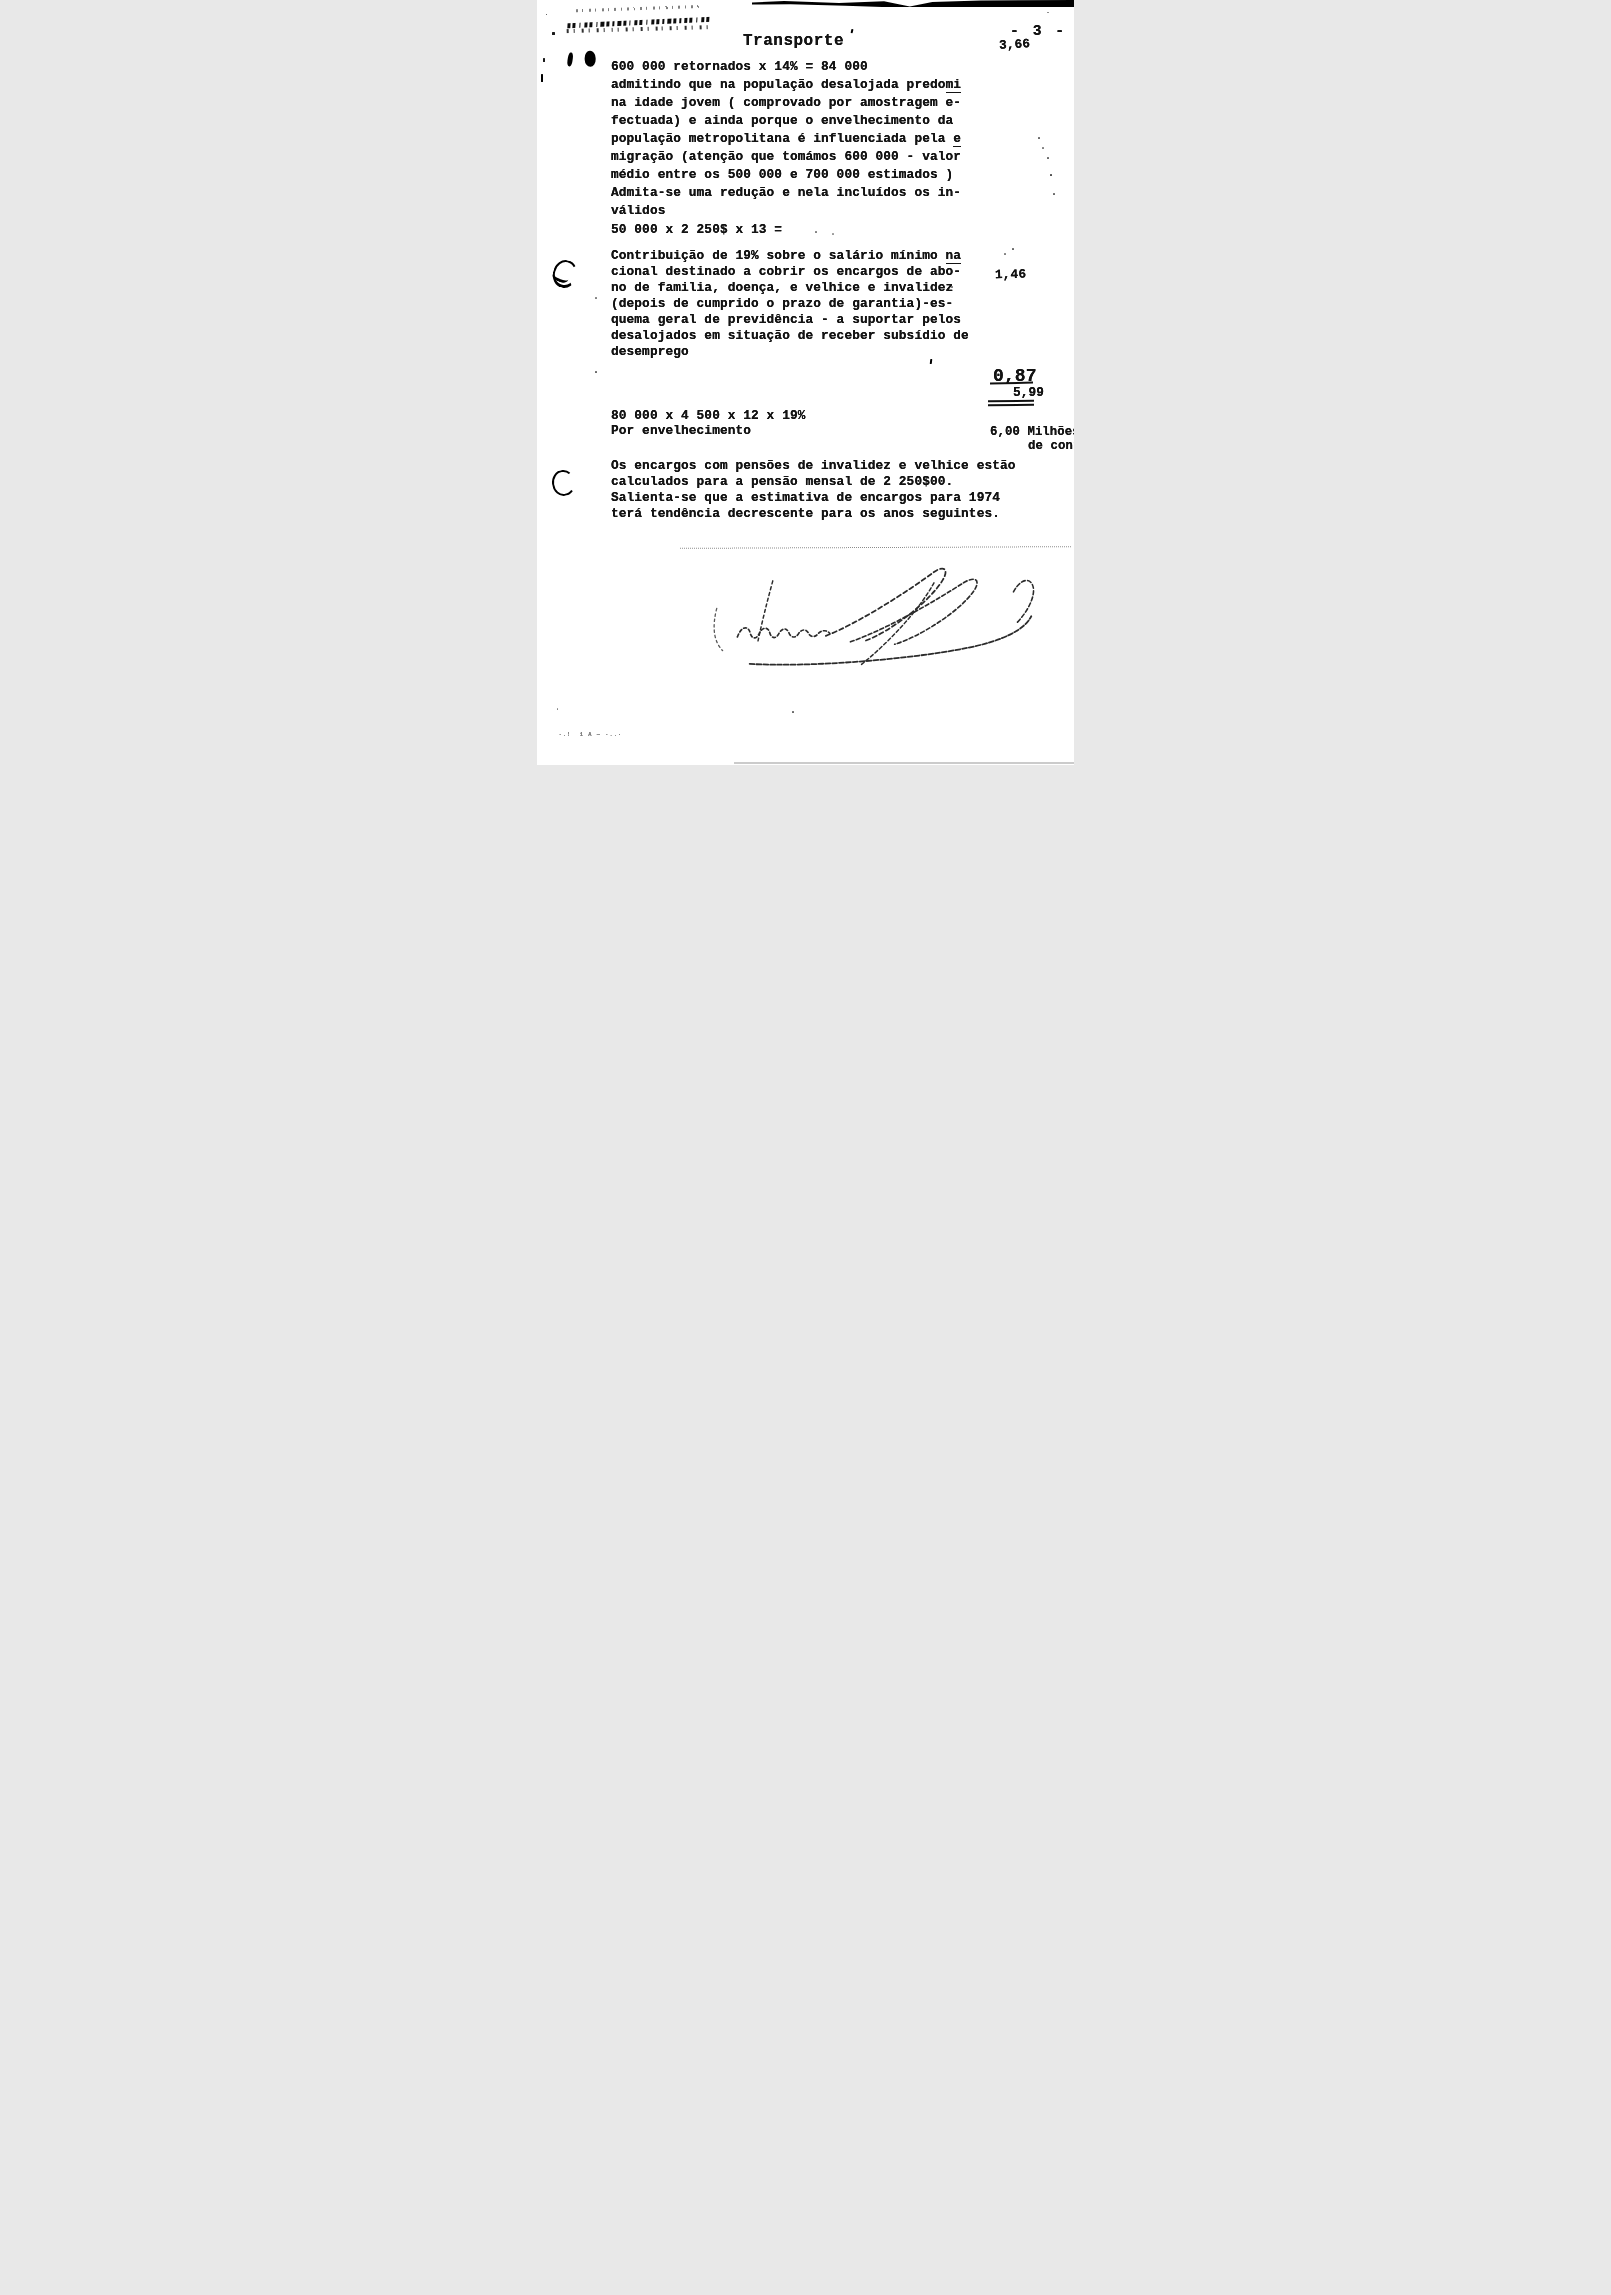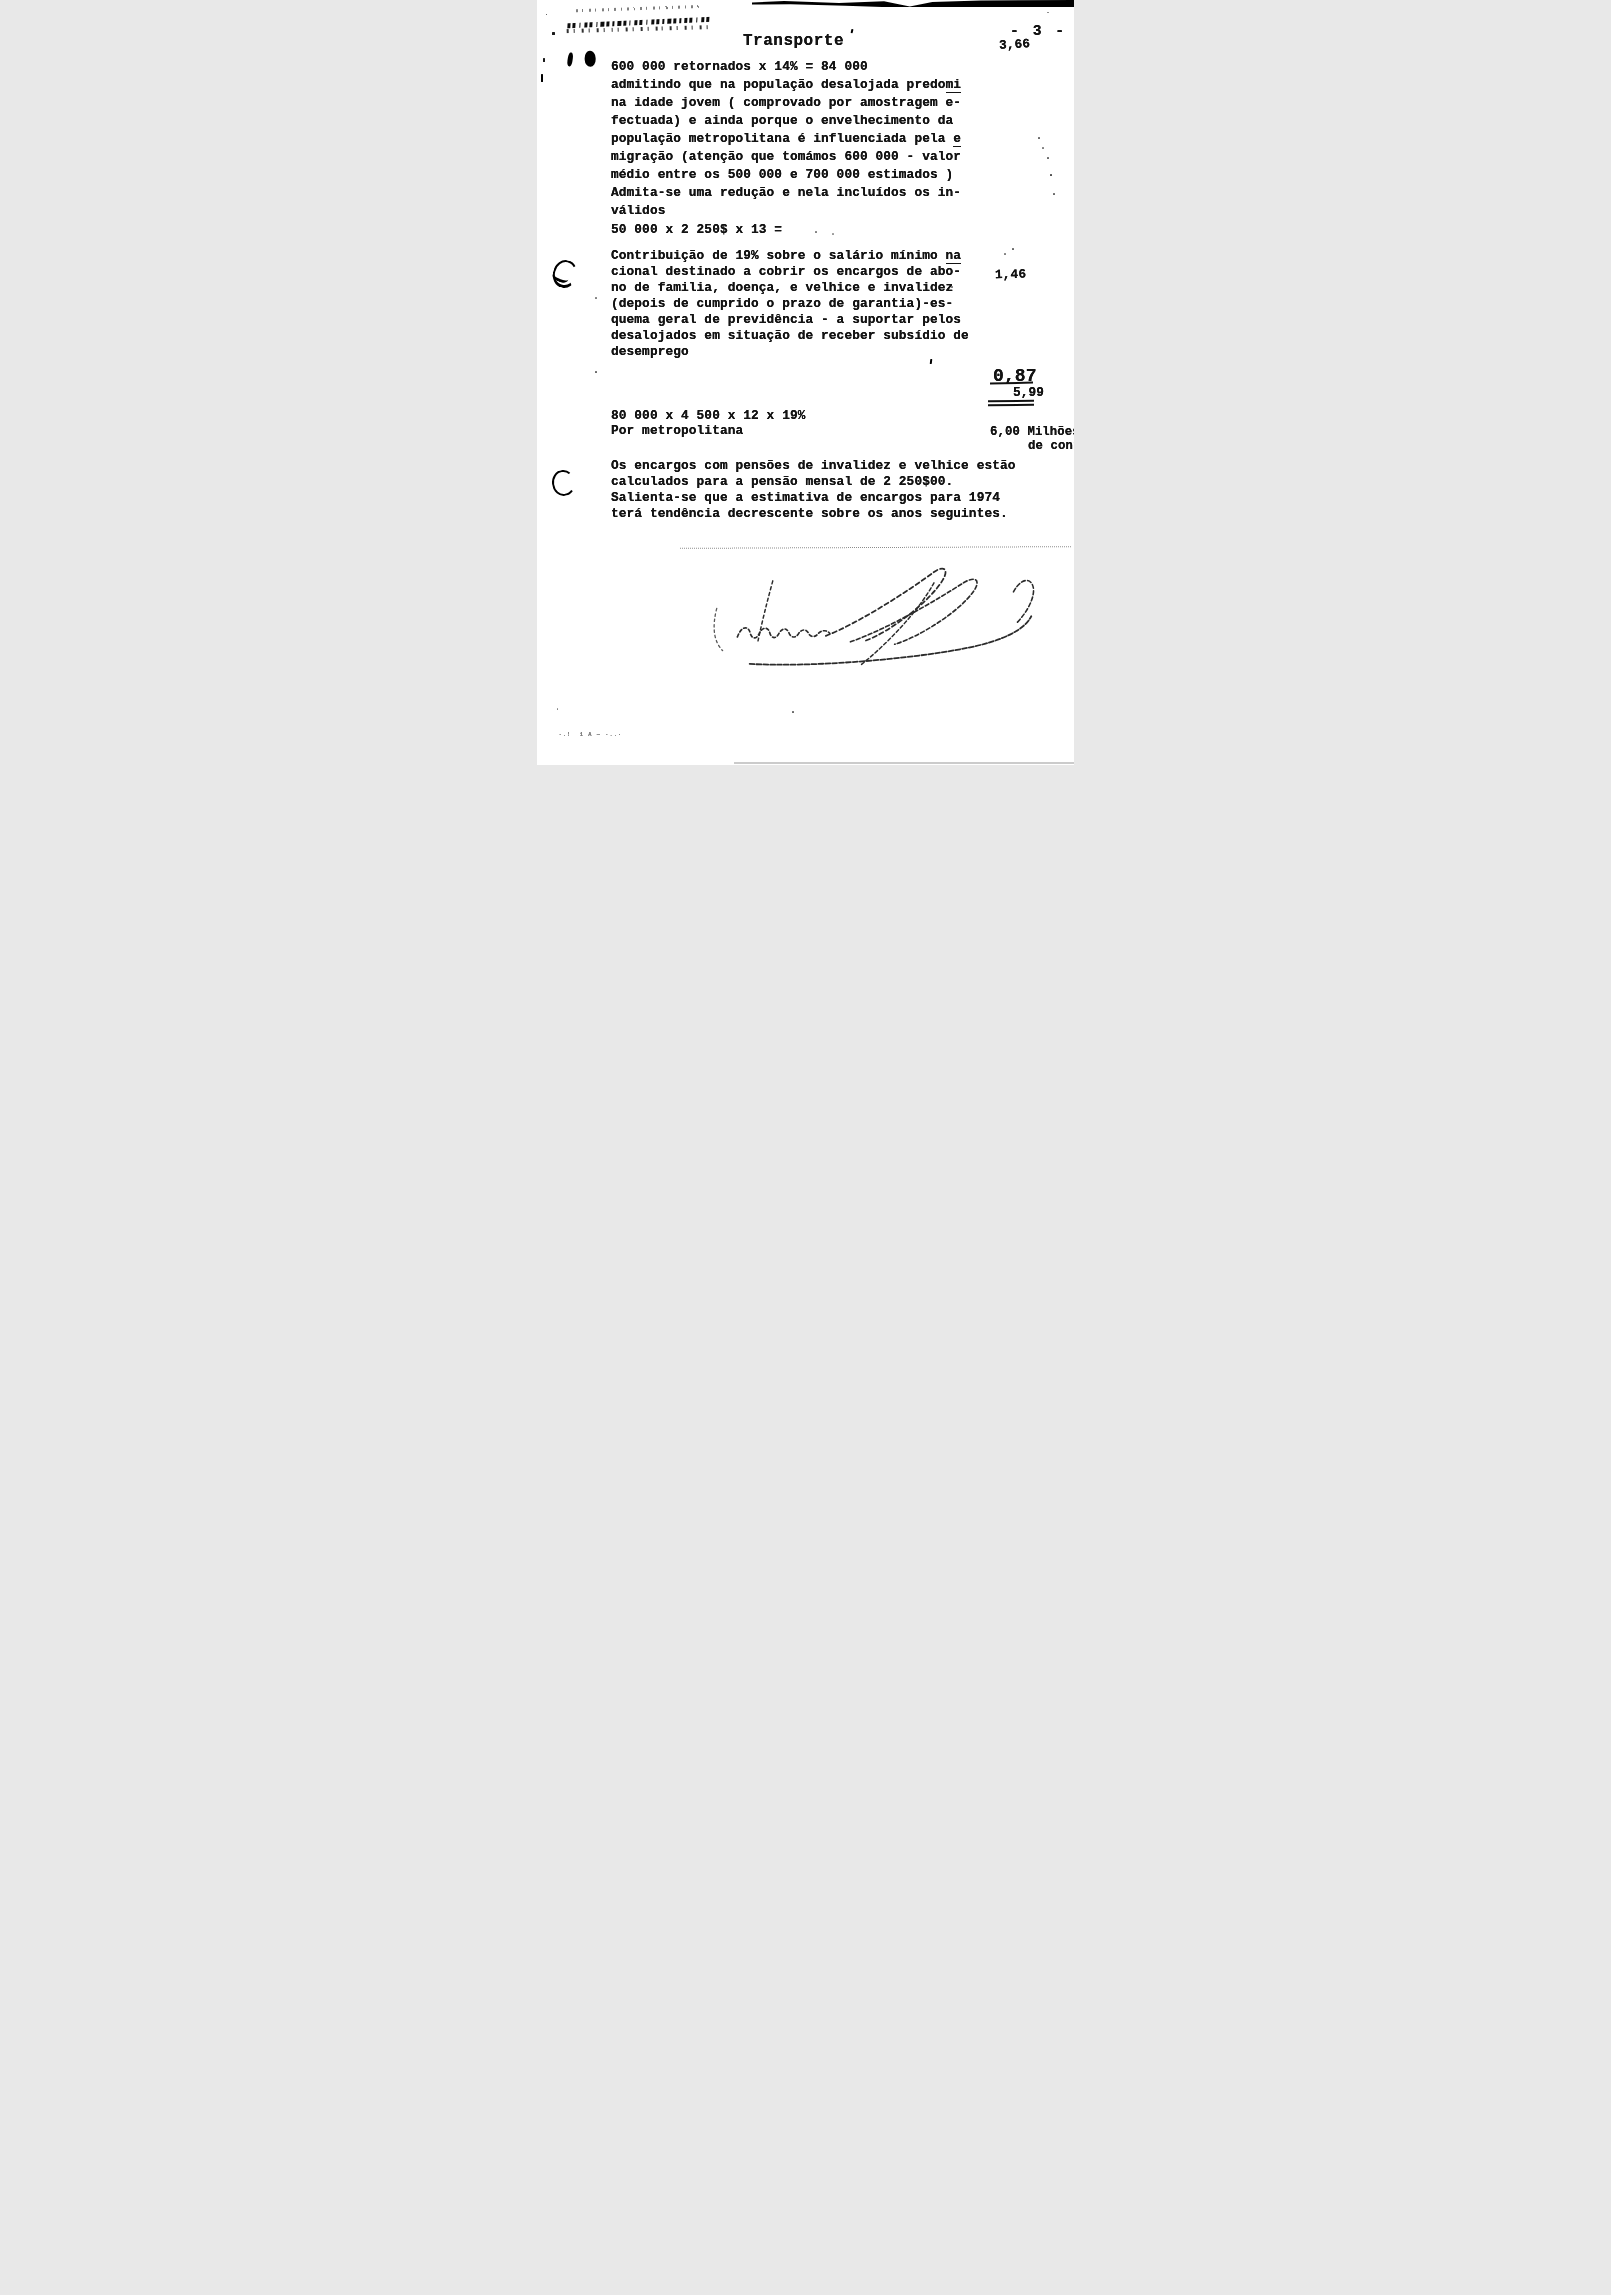--- a/index.html
+++ b/index.html
@@ -85,25 +85,25 @@
   <div id="v146" class="t">1,46</div>
 
   <div id="para2" class="para tight"><div class="line"><span>Contribuição de 19% sobre o salário mínimo </span><span class="u">na</span></div><div class="line"><span>cional destinado a cobrir os encargos de abo-</span></div><div class="line"><span>no de familia, doença, e velhice e invalidez</span></div><div class="line"><span>(depois de cumprido o prazo de garantia)-es-</span></div><div class="line"><span>quema geral de previdência - a suportar pelos</span></div><div class="line"><span>desalojados em situação de receber subsídio de</span></div><div class="line"><span>desemprego</span></div></div>
   <div id="formula2" class="t">80 000 x 4 500 x 12 x 19%</div>
   <div id="v087" class="t">0,87</div>
   <div id="rule1" class="rule"></div>
   <div id="v599" class="t">5,99</div>
   <div id="rule2a" class="rule"></div>
   <div id="rule2b" class="rule"></div>
 
-  <div id="por" class="t">Por metropolitana</div>
+  <div id="por" class="t">Por envelhecimento</div>
   <div id="rounded" class="t"><span>6,00</span><span> Milhões</span><span class="ind">de cont</span></div>
 
   <div id="note1" class="para tight"><div class="line"><span>Os encargos com pensões de invalidez e velhice estão</span></div><div class="line"><span>calculados para a pensão mensal de 2 250$00.</span></div></div>
-  <div id="note2" class="para tight"><div class="line"><span>Salienta-se que a estimativa de encargos para 1974</span></div><div class="line"><span>terá tendência decrescente sobre os anos seguintes.</span></div></div>
+  <div id="note2" class="para tight"><div class="line"><span>Salienta-se que a estimativa de encargos para 1974</span></div><div class="line"><span>terá tendência decrescente para os anos seguintes.</span></div></div>
 
   <div id="dottedrule"></div>
 
   <svg id="signature" width="344" height="106" viewBox="0 0 700 215">
     <g fill="none" stroke="#1a1a1a" stroke-linecap="round" opacity=".92">
       <path d="M70 150 C78 128 92 126 96 142 C99 154 108 156 114 144 C120 130 132 128 136 142 C139 153 148 155 154 144 C160 132 170 130 175 142 C179 152 188 153 194 144 C200 134 210 133 215 143 C219 151 228 151 234 144 C240 136 252 135 258 143" stroke-width="3.4" stroke-dasharray="6 5"></path>
       <path d="M250 148 C320 120 420 55 470 18 C492 3 500 14 488 34 C462 78 380 140 330 158" stroke-width="3.6" stroke-dasharray="9 6"></path>
       <path d="M300 160 C380 132 480 72 530 40 C556 24 566 36 550 58 C520 100 440 150 390 165" stroke-width="3.4" stroke-dasharray="8 5"></path>
       <path d="M470 40 C440 95 380 160 320 208" stroke-width="3" stroke-dasharray="7 5"></path>
       <path d="M95 205 C220 212 420 196 540 172 C610 158 655 135 668 108" stroke-width="3.6" stroke-dasharray="10 4"></path>

